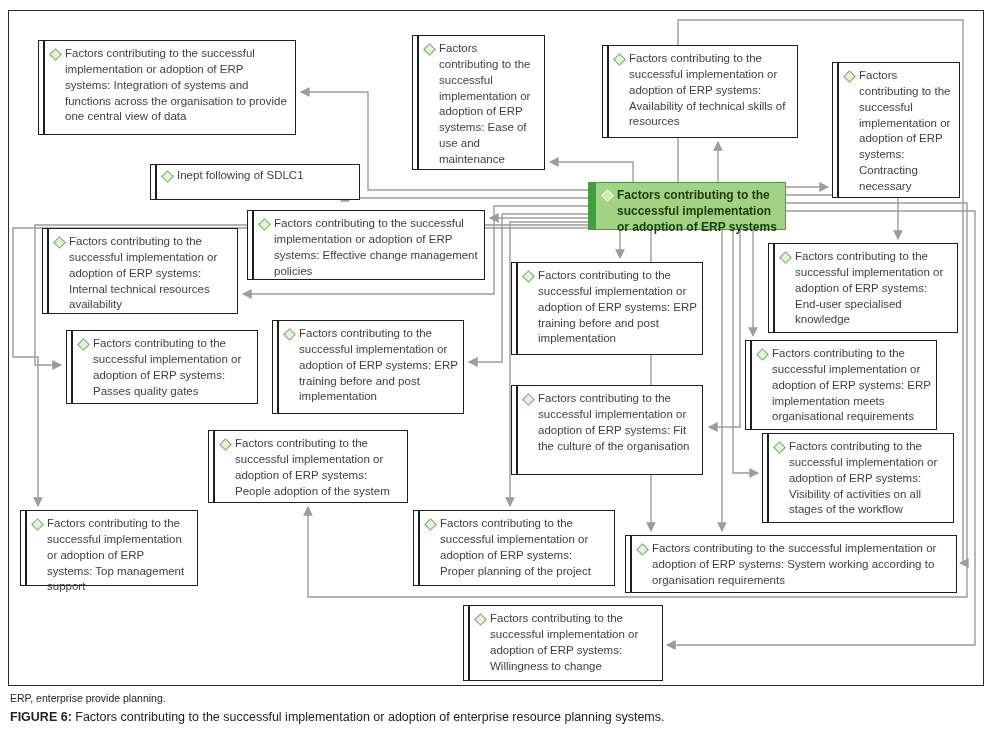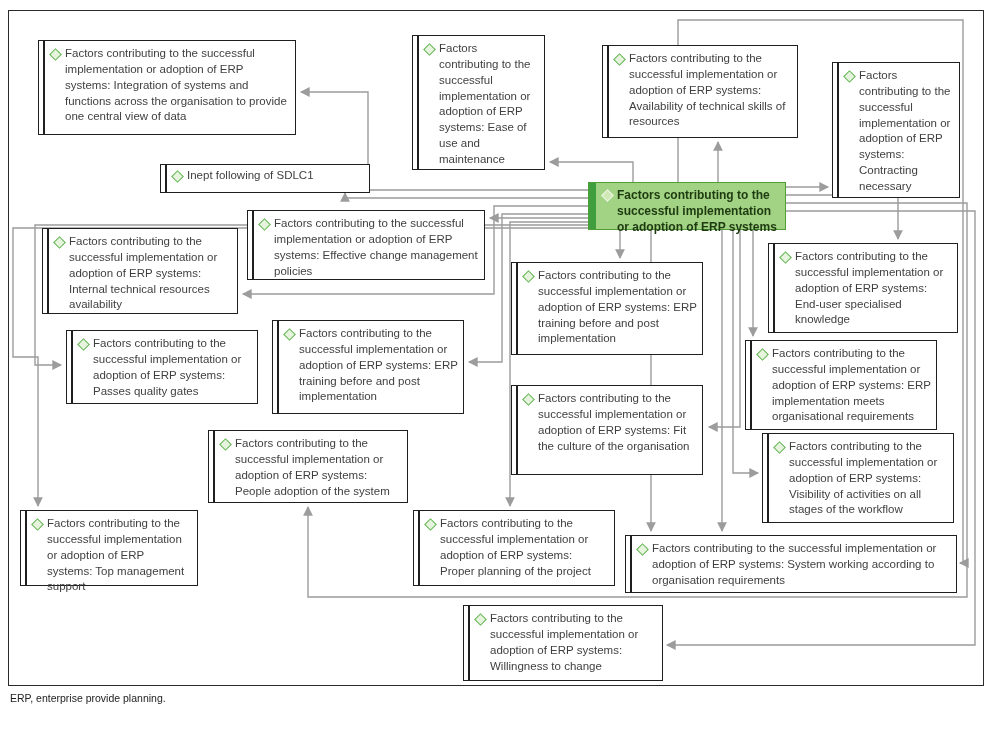--- a/index.html
+++ b/index.html
@@ -70,21 +70,21 @@
     </div>
   </div>
 
   <div class="node" style="left:38px;top:40px;width:258px;height:95px">
     <div class="inner">
         <span class="diamond"></span>
     <span class="txt">Factors contributing to the successful implementation or adoption of ERP systems: Integration of systems and functions across the organisation to provide one central view of data</span>
       </div>
   </div>
 
-  <div class="node" style="left:160px;top:164px;width:210px;height:29px">
+  <div class="node" style="left:150px;top:164px;width:210px;height:36px">
     <div class="inner" style="padding-top:3px;padding-bottom:3px">
         <span class="diamond"></span>
     <span class="txt">Inept following of SDLC1</span>
       </div>
   </div>
 
   <div class="node" style="left:412px;top:35px;width:133px;height:135px">
     <div class="inner">
         <span class="diamond"></span>
     <span class="txt">Factors contributing to the successful implementation or adoption of ERP systems: Ease of use and maintenance</span>
@@ -197,13 +197,16 @@
   </div>
 
   <div class="node" style="left:463px;top:605px;width:200px;height:76px">
     <div class="inner">
         <span class="diamond"></span>
     <span class="txt">Factors contributing to the successful implementation or adoption of ERP systems: Willingness to change</span>
       </div>
   </div>
 
   <div class="caption cap-note">ERP, enterprise provide planning.</div>
+  <div class="caption cap-fig">
+    <b>FIGURE 6:</b><span> Factors contributing to the successful implementation or adoption of enterprise resource planning systems.</span>
+  </div>
 </div>
 
 </body></html>

